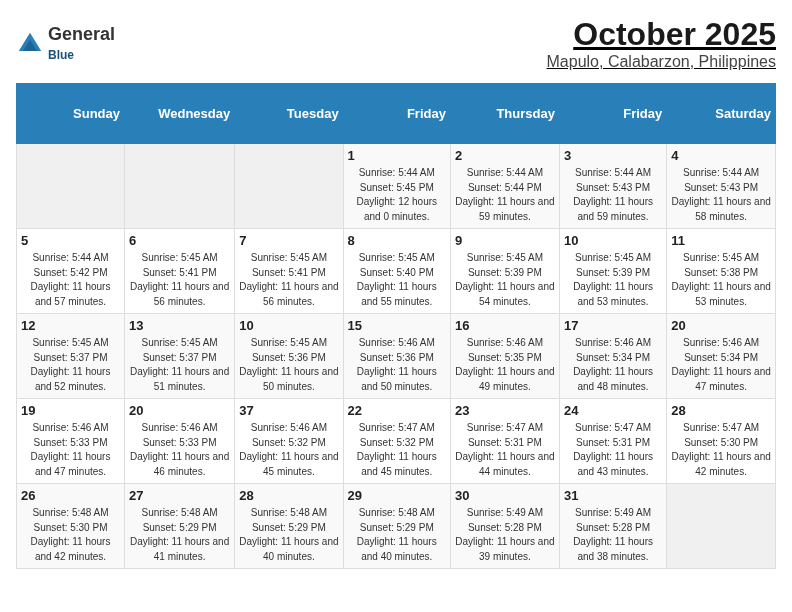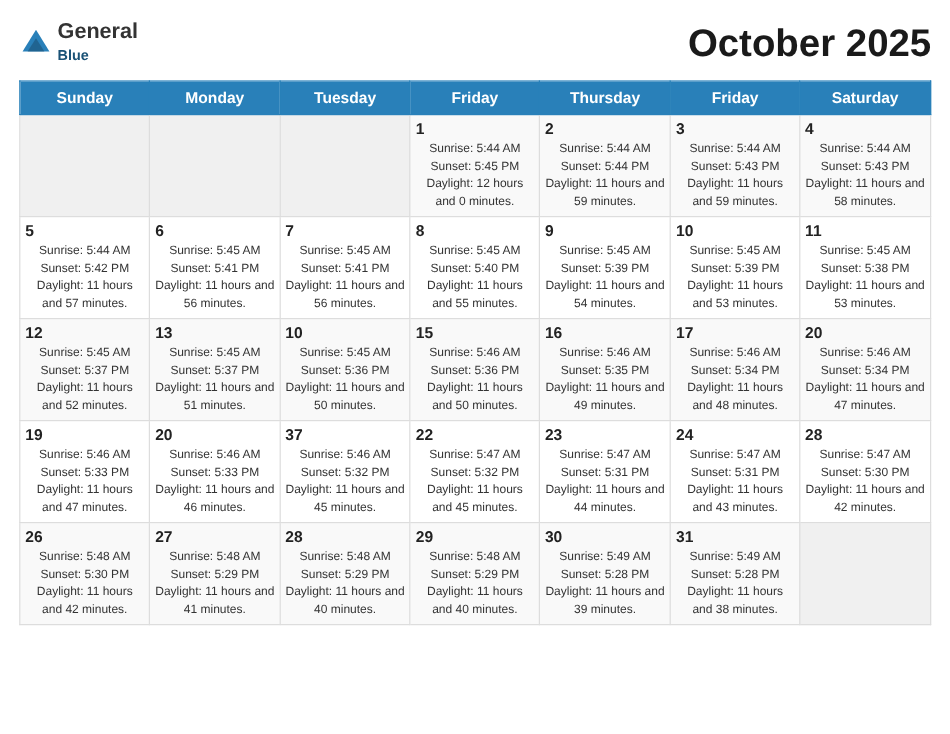--- a/index.html
+++ b/index.html
@@ -6,21 +6,21 @@
     body {
       font-family: Arial, sans-serif;
       background: #fff;
       width: 792px;
       min-height: 612px;
       padding: 16px;
     }
     .header {
       display: flex;
       justify-content: space-between;
-      align-items: flex-end;
+      align-items: center;
       margin-bottom: 12px;
     }
     .logo {
       display: flex;
       align-items: center;
       gap: 4px;
     }
     .logo-text-general {
       font-size: 18px;
       font-weight: bold;
@@ -30,42 +30,43 @@
       font-size: 12px;
       font-weight: bold;
       color: #1a5276;
     }
     .logo-icon {
       width: 28px;
       height: 28px;
     }
     .title-section {
       text-align: right;
+      text-decoration: underline;
     }
     .month-title {
       font-size: 32px;
       font-weight: bold;
       color: #1a1a1a;
     }
     .location {
       font-size: 16px;
       color: #444;
     }
     table {
       width: 100%;
       border-collapse: collapse;
       font-size: 11px;
     }
     thead tr {
       background-color: #2980b9;
       color: #fff;
     }
     thead th {
-      padding: 6px 4px;
-      text-align: center;
+      padding: 22px 4px;
+      text-align: right;
       font-size: 13px;
       font-weight: bold;
       border: 1px solid #2980b9;
     }
     tbody tr {
       border-bottom: 1px solid #ccc;
     }
     tbody td {
       vertical-align: top;
       padding: 4px 4px;
@@ -102,28 +103,29 @@
       <polygon points="20,4 36,30 4,30" fill="#2980b9"></polygon>
       <polygon points="20,14 30,30 10,30" fill="#1a5276" opacity="0.6"></polygon>
     </svg>
     <div>
       <span class="logo-text-general">General</span><br>
       <span class="logo-text-blue">Blue</span>
     </div>
   </div>
   <div class="title-section">
     <div class="month-title">October 2025</div>
+    <div class="location">Mapulo, Calabarzon, Philippines</div>
   </div>
 </div>
 
 <table>
   <thead>
     <tr>
     <th>Sunday</th>
-        <th>Monday</th>
+        <th>Wednesday</th>
         <th>Tuesday</th>
         <th>Friday</th>
         <th>Thursday</th>
         <th>Friday</th>
         <th>Saturday</th>
       </tr>
   </thead>
   <tbody id="calendar-body">
   <tr>
         <td class="empty-cell"></td>

